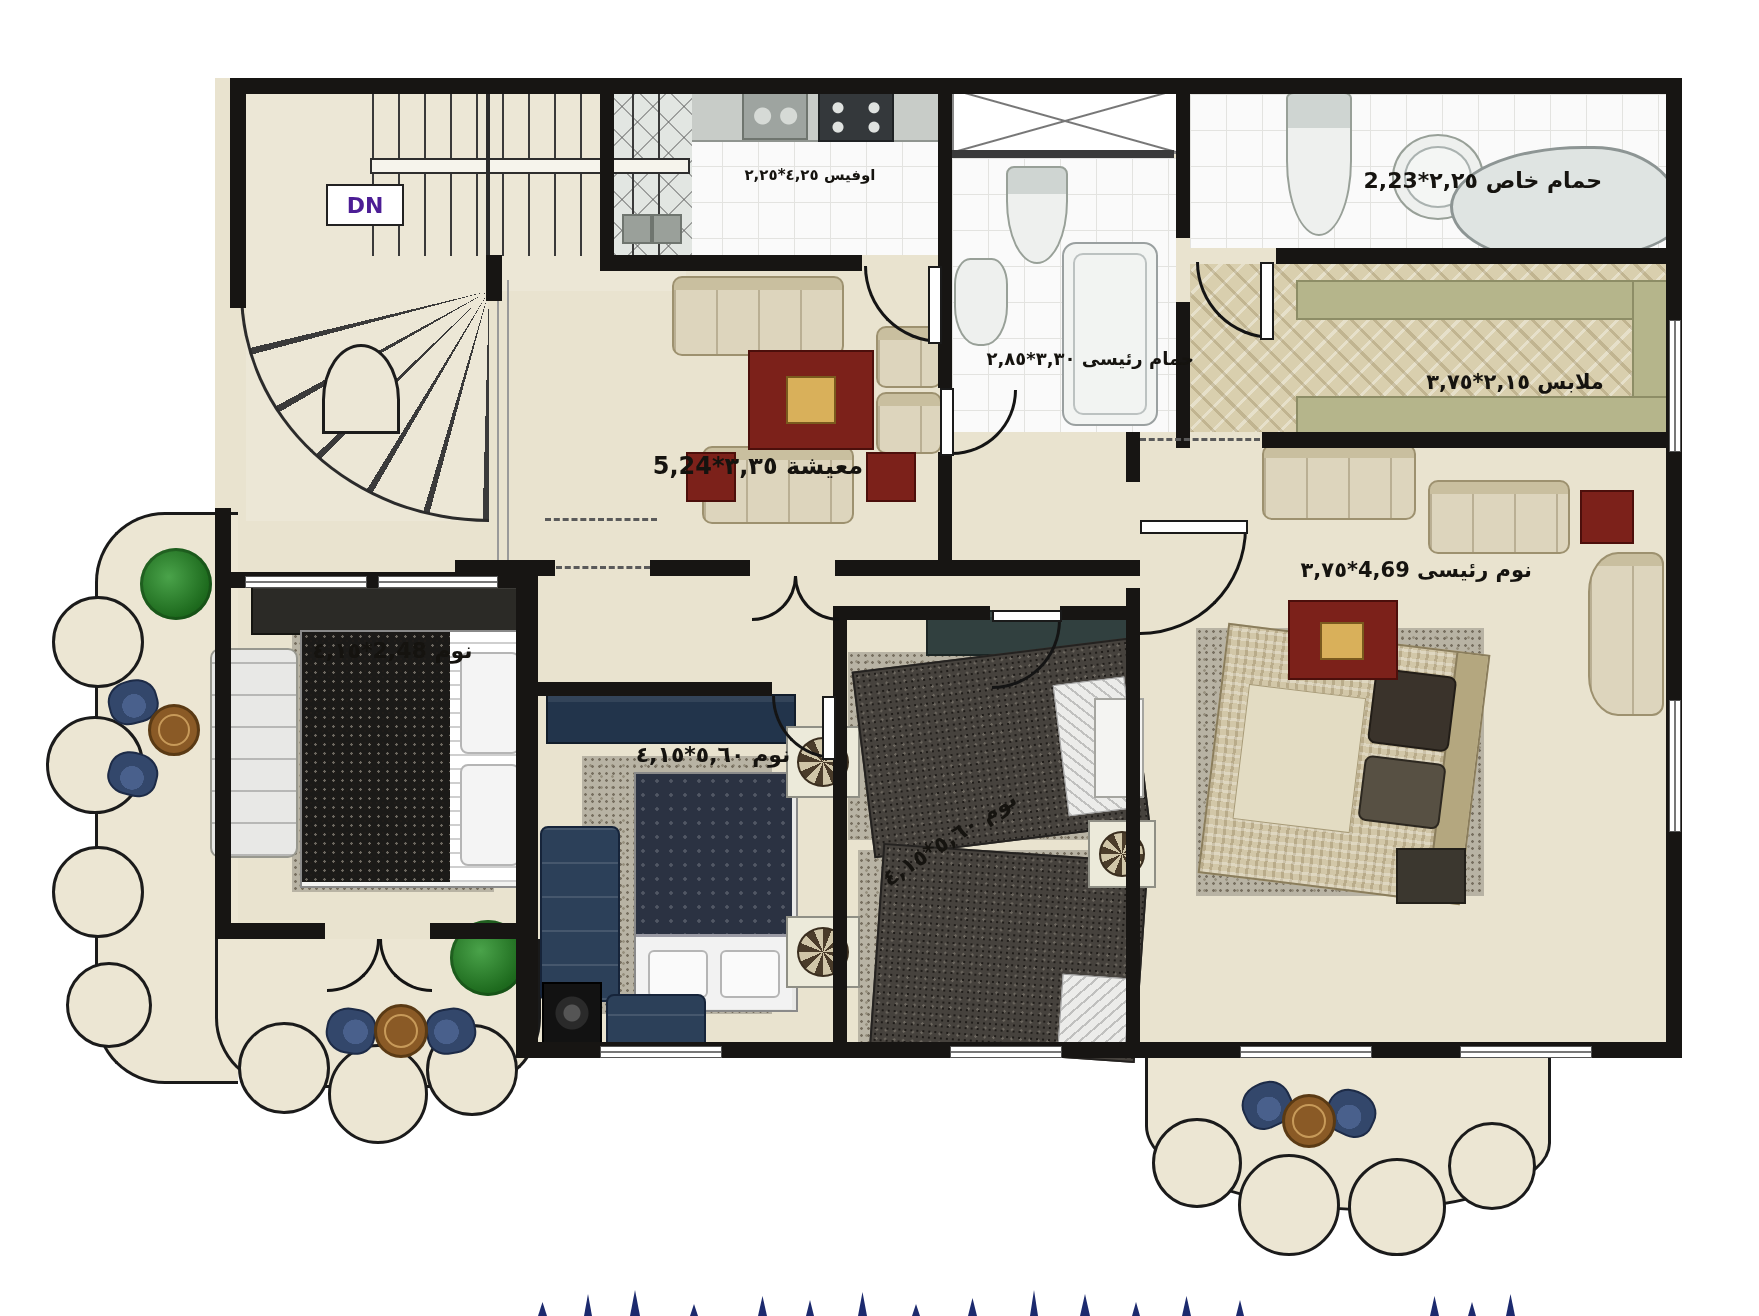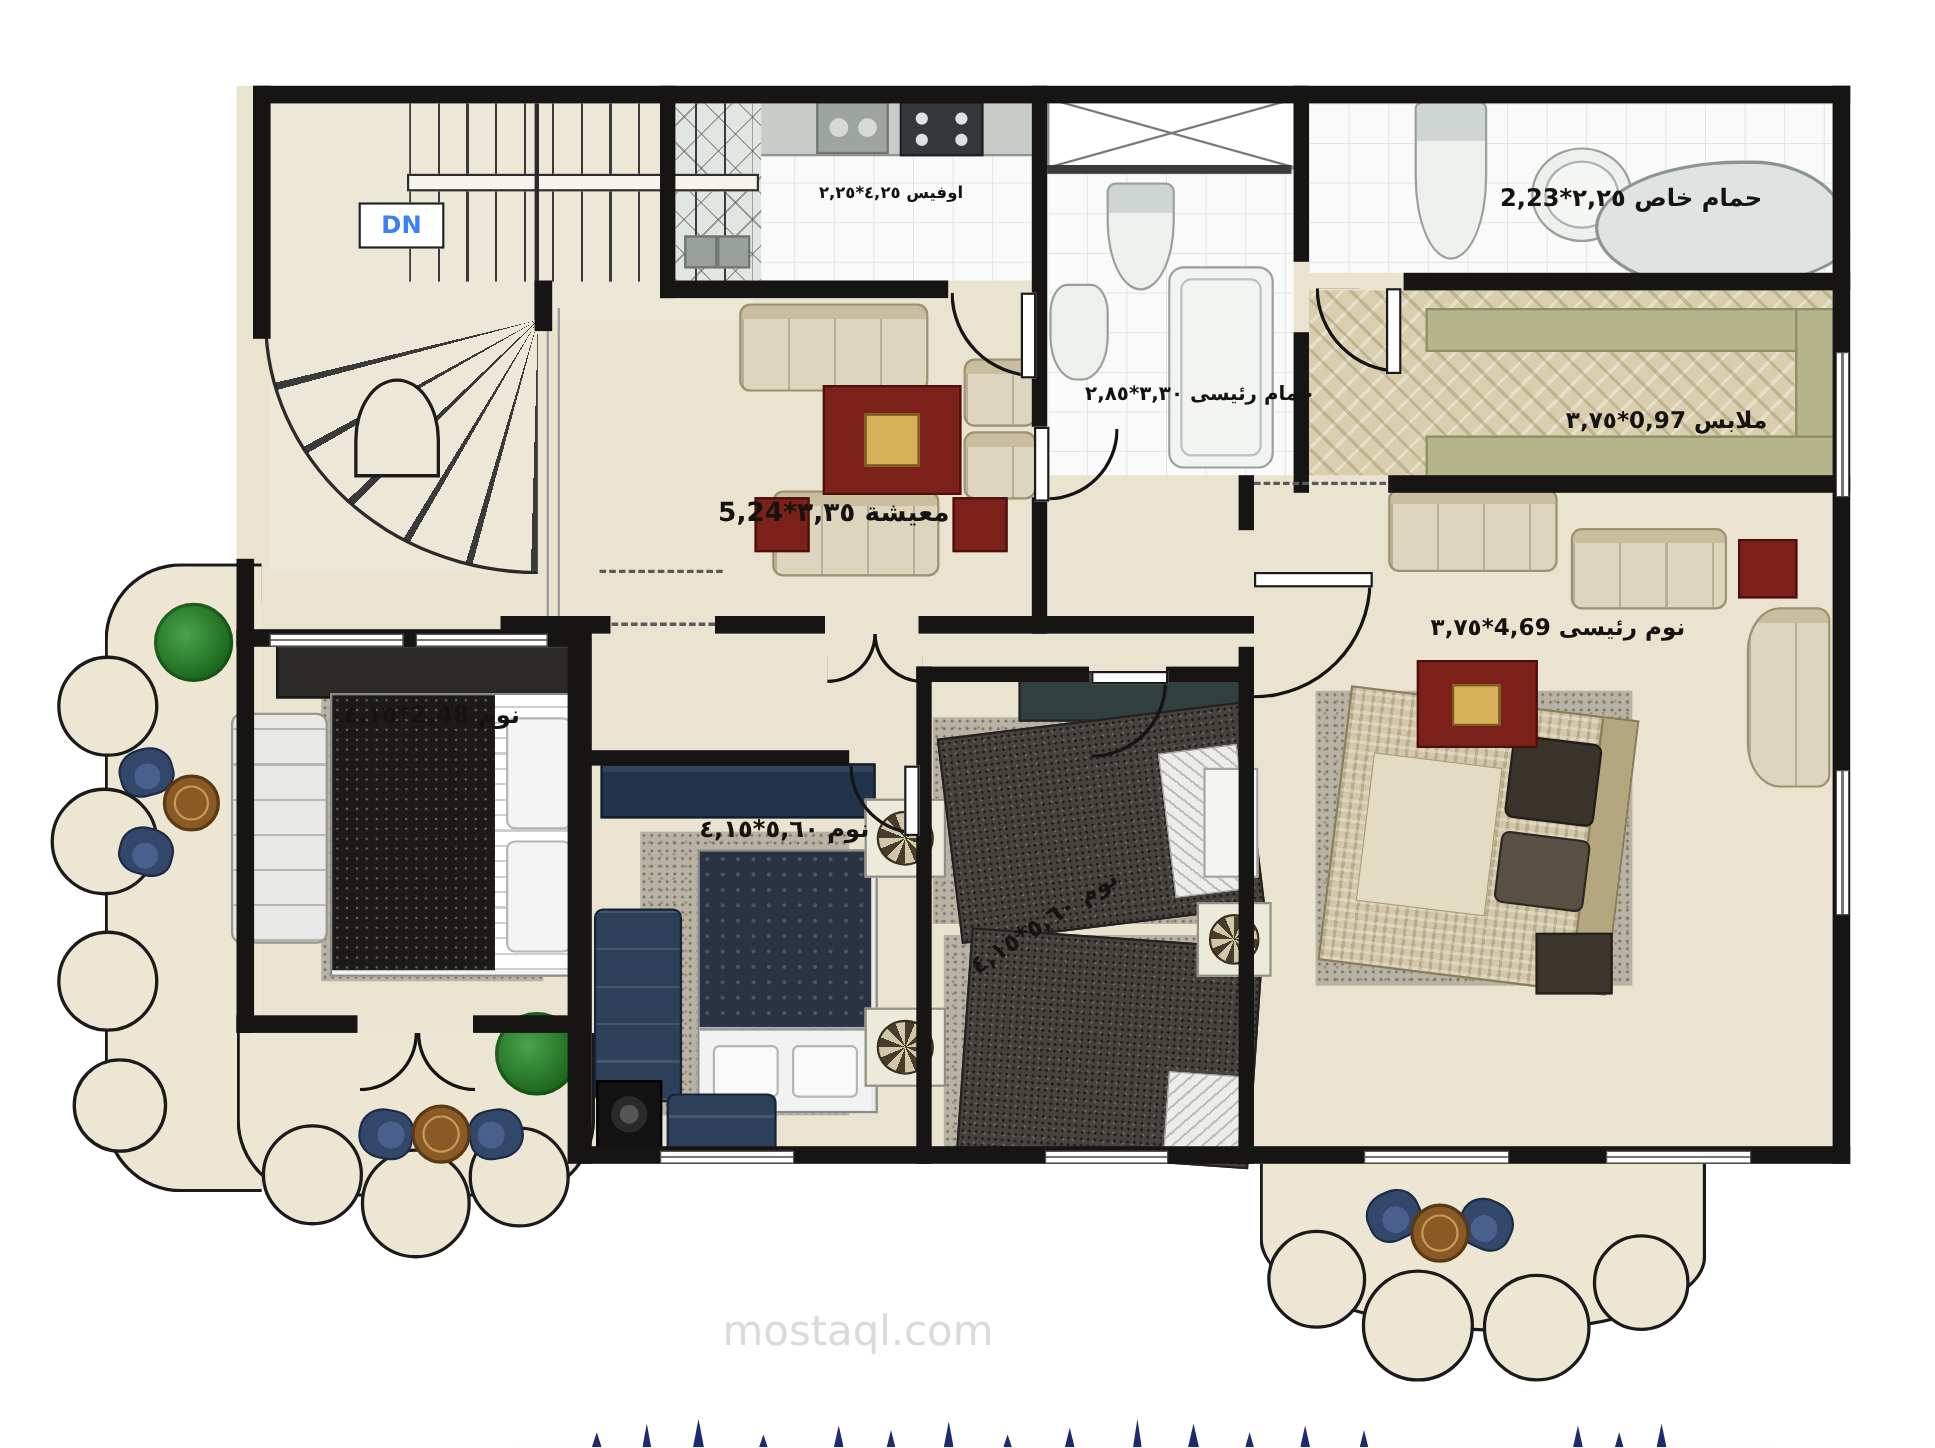--- a/index.html
+++ b/index.html
@@ -108,21 +108,21 @@
   <div class="rtable" style="left:374px;top:1004px;width:48px;height:48px;"></div>
   <div class="chair" style="left:1242px;top:1082px;width:46px;height:42px;transform:rotate(-25deg);"></div>
   <div class="chair" style="left:1326px;top:1090px;width:46px;height:42px;transform:rotate(25deg);"></div>
   <div class="rtable" style="left:1282px;top:1094px;width:48px;height:48px;"></div>
 
   <div class="abs" style="left:372px;top:94px;width:312px;height:162px;z-index:5;
        background:repeating-linear-gradient(90deg,#3a3a3a 0 2px,transparent 2px 26px);"></div>
   <div class="abs" style="left:370px;top:158px;width:316px;height:12px;background:#f6f4ec;border:2px solid #2e2e2e;z-index:6;"></div>
   <div class="abs" style="left:486px;top:94px;width:4px;height:197px;background:#2b2b2b;z-index:6;"></div>
   <div class="abs" style="left:326px;top:184px;width:74px;height:38px;background:#fff;border:2px solid #222;z-index:7;
-       display:flex;align-items:center;justify-content:center;font-weight:bold;font-size:22px;color:#3b82f6;">
+       display:flex;align-items:center;justify-content:center;font-weight:bold;font-size:22px;color:#4c1d95;">
     <span>DN</span>
   </div>
   <div class="abs" style="left:240px;top:291px;width:246px;height:228px;z-index:5;
        background:repeating-conic-gradient(from 180deg at 100% 0,#3a3a3a 0 1.6deg,transparent 1.6deg 15deg);
        border-left:3px solid #2b2b2b;border-bottom:3px solid #2b2b2b;border-radius:0 0 0 100%;"></div>
   <div class="abs" style="left:322px;top:344px;width:72px;height:84px;background:#ece7d6;border:3px solid #1c1c1c;border-radius:50% 50% 0 0 / 62% 62% 0 0;z-index:6;"></div>
   <div class="abs" style="left:497px;top:280px;width:8px;height:282px;border-left:2px solid #9a9a9a;border-right:2px solid #9a9a9a;z-index:5;"></div>
 
   <div class="abs" style="left:692px;top:90px;width:246px;height:50px;background:#c8ccc8;border-bottom:2px solid #8f948f;z-index:7;"></div>
   <div class="abs" style="left:742px;top:92px;width:62px;height:44px;background:#9ea4a0;border:2px solid #6f756f;z-index:8;
@@ -275,28 +275,27 @@
   <div class="door arc-br" style="left:327px;top:939px;width:50px;height:50px;"></div>
   <div class="door arc-bl" style="left:379px;top:939px;width:50px;height:50px;"></div>
 
   <div class="dash" style="left:556px;top:566px;width:94px;"></div>
   <div class="dash" style="left:545px;top:518px;width:112px;"></div>
   <div class="dash" style="left:1140px;top:438px;width:120px;"></div>
 
   <div class="room-label" style="left:715px;top:166px;width:190px;font-size:15px;">اوفيس ٤,٢٥*٢,٢٥</div>
   <div class="room-label" style="left:1014px;top:348px;width:180px;font-size:18px;">حمام رئيسى ٣,٣٠*٢,٨٥</div>
   <div class="room-label" style="left:1372px;top:168px;width:230px;font-size:22px;">حمام خاص ٢,٢٥*2,23</div>
-  <div class="room-label" style="left:1420px;top:370px;width:190px;font-size:21px;">ملابس 0,97*٣,٧٥</div>
+  <div class="room-label" style="left:1420px;top:370px;width:190px;font-size:21px;">ملابس ٢,١٥*٣,٧٥</div>
   <div class="room-label" style="left:648px;top:452px;width:220px;font-size:24px;">معيشة ٣,٣٥*5,24</div>
   <div class="room-label" style="left:1332px;top:558px;width:200px;font-size:21px;">نوم رئيسى 4,69*٣,٧٥</div>
   <div class="room-label" style="left:305px;top:638px;width:175px;font-size:22px;">نوم 2,48*٤,١٥</div>
   <div class="room-label" style="left:628px;top:742px;width:170px;font-size:22px;">نوم ٥,٦٠*٤,١٥</div>
   <div class="room-label" style="left:862px;top:826px;width:175px;font-size:22px;transform:rotate(-33deg);">نوم ٥,٦٠*٤,١٥</div>
 
-  <div class="abs" style="left:650px;top:1188px;width:260px;height:50px;z-index:20;color:#dadada;font-size:38px;text-align:center;">mostaql.com</div>
 
   <div class="abs" style="left:520px;top:1288px;width:760px;height:28px;z-index:21;">
     <div class="spike" style="left:18px;width:9px;height:14px;"></div>
     <div class="spike" style="left:64px;width:8px;height:22px;"></div>
     <div class="spike" style="left:110px;width:10px;height:26px;"></div>
     <div class="spike" style="left:170px;width:8px;height:12px;"></div>
     <div class="spike" style="left:238px;width:9px;height:20px;"></div>
     <div class="spike" style="left:286px;width:8px;height:16px;"></div>
     <div class="spike" style="left:338px;width:9px;height:24px;"></div>
     <div class="spike" style="left:392px;width:8px;height:12px;"></div>

